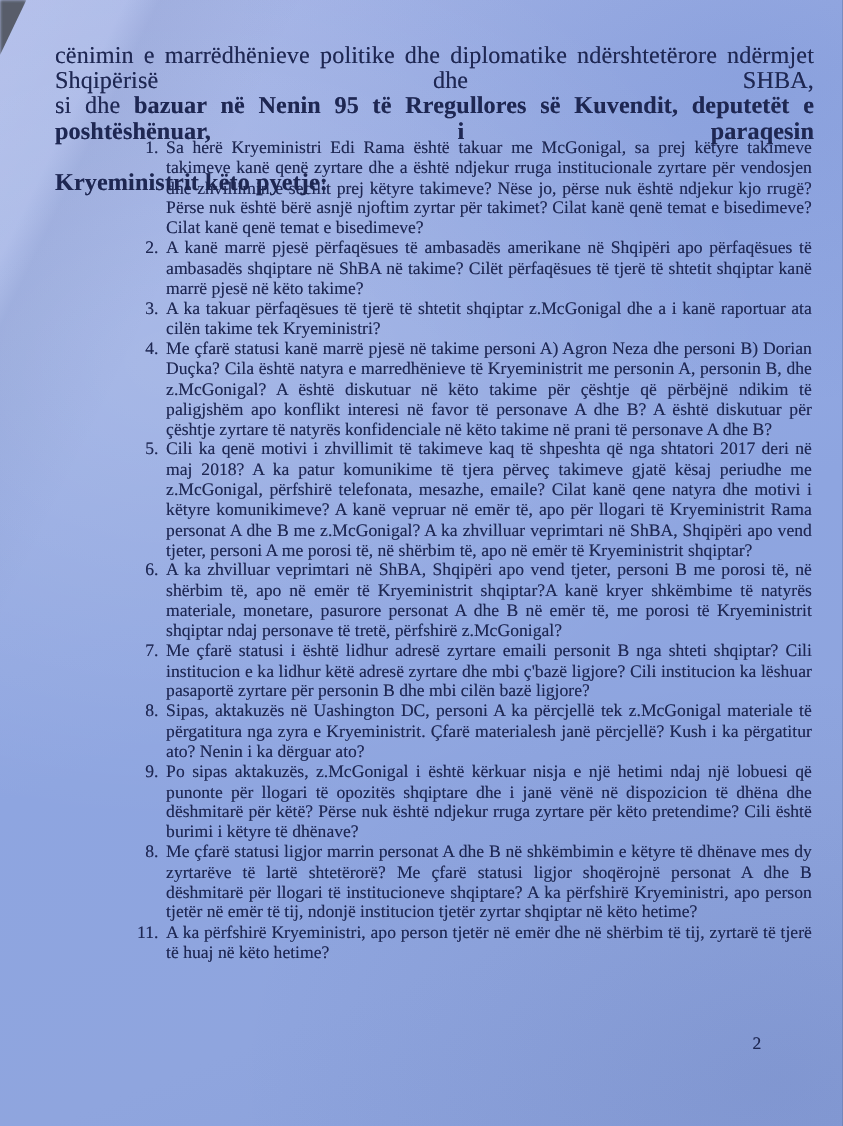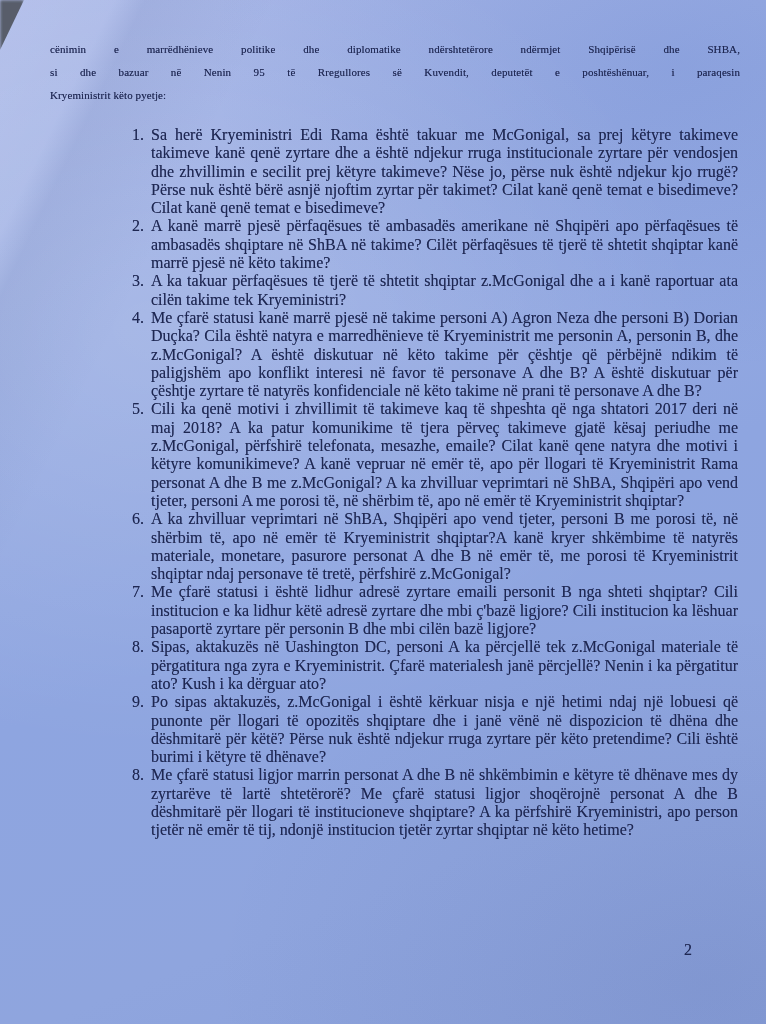--- a/index.html
+++ b/index.html
@@ -42,33 +42,33 @@
     background: #4e535d;
     clip-path: polygon(0 0, 100% 0, 0 100%);
     filter: blur(1.4px);
     opacity: 0.9;
   }
   .intro {
     position: absolute;
     top: 38px;
     left: 50px;
     width: 690px;
-    font-size: 11px;
+    font-size: 22px;
     line-height: 23px;
     letter-spacing: 0.1px;
     text-shadow: 0 0 0.6px rgba(30,39,82,0.6);
   }
   .intro .jline {
     text-align: justify;
     text-align-last: justify;
   }
   .intro .lline {
     text-align: left;
   }
-  .bold { font-weight: normal; }
+  .bold { font-weight: bold; margin-top: 24px; }
   .q-list {
     position: absolute;
     top: 126px;
     left: 116px;
     width: 622px;
     font-size: 16px;
     line-height: 18.3px;
     text-shadow: 0 0 0.6px rgba(30,39,82,0.55);
   }
   .q-item {
@@ -135,27 +135,31 @@
     <div class="q-item">
       <span class="q-num">6.</span>
       <span class="q-text">A ka zhvilluar veprimtari në ShBA, Shqipëri apo vend tjeter, personi B me porosi të, në shërbim të, apo në emër të Kryeministrit shqiptar?A kanë kryer shkëmbime të natyrës materiale, monetare, pasurore personat A dhe B në emër të, me porosi të Kryeministrit shqiptar ndaj personave të tretë, përfshirë z.McGonigal?</span>
     </div>
     <div class="q-item">
       <span class="q-num">7.</span>
       <span class="q-text">Me çfarë statusi i është lidhur adresë zyrtare emaili personit B nga shteti shqiptar? Cili institucion e ka lidhur këtë adresë zyrtare dhe mbi ç'bazë ligjore? Cili institucion ka lëshuar pasaportë zyrtare për personin B dhe mbi cilën bazë ligjore?</span>
     </div>
     <div class="q-item">
       <span class="q-num">8.</span>
-      <span class="q-text">Sipas, aktakuzës në Uashington DC, personi A ka përcjellë tek z.McGonigal materiale të përgatitura nga zyra e Kryeministrit. Çfarë materialesh janë përcjellë? Nenin i ka përgatitur ato? Kush i ka dërguar ato?</span>
+      <span class="q-text">Sipas, aktakuzës në Uashington DC, personi A ka përcjellë tek z.McGonigal materiale të përgatitura nga zyra e Kryeministrit. Çfarë materialesh janë përcjellë? Kush i ka përgatitur ato? Nenin i ka dërguar ato?</span>
     </div>
     <div class="q-item">
       <span class="q-num">9.</span>
       <span class="q-text">Po sipas aktakuzës, z.McGonigal i është kërkuar nisja e një hetimi ndaj një lobuesi që punonte për llogari të opozitës shqiptare dhe i janë vënë në dispozicion të dhëna dhe dëshmitarë për këtë? Përse nuk është ndjekur rruga zyrtare për këto pretendime? Cili është burimi i këtyre të dhënave?</span>
     </div>
     <div class="q-item">
       <span class="q-num">8.</span>
       <span class="q-text">Me çfarë statusi ligjor marrin personat A dhe B në shkëmbimin e këtyre të dhënave mes dy zyrtarëve të lartë shtetërorë? Me çfarë statusi ligjor shoqërojnë personat A dhe B dëshmitarë për llogari të institucioneve shqiptare? A ka përfshirë Kryeministri, apo person tjetër në emër të tij, ndonjë institucion tjetër zyrtar shqiptar në këto hetime?</span>
     </div>
+    <div class="q-item">
+      <span class="q-num">11.</span>
+      <span class="q-text">A ka përfshirë Kryeministri, apo person tjetër në emër dhe në shërbim të tij, zyrtarë të tjerë të huaj në këto hetime?</span>
+    </div>
   </div>
 
   <div class="page-number">2</div>
 
 </div>
 
 </body></html>

